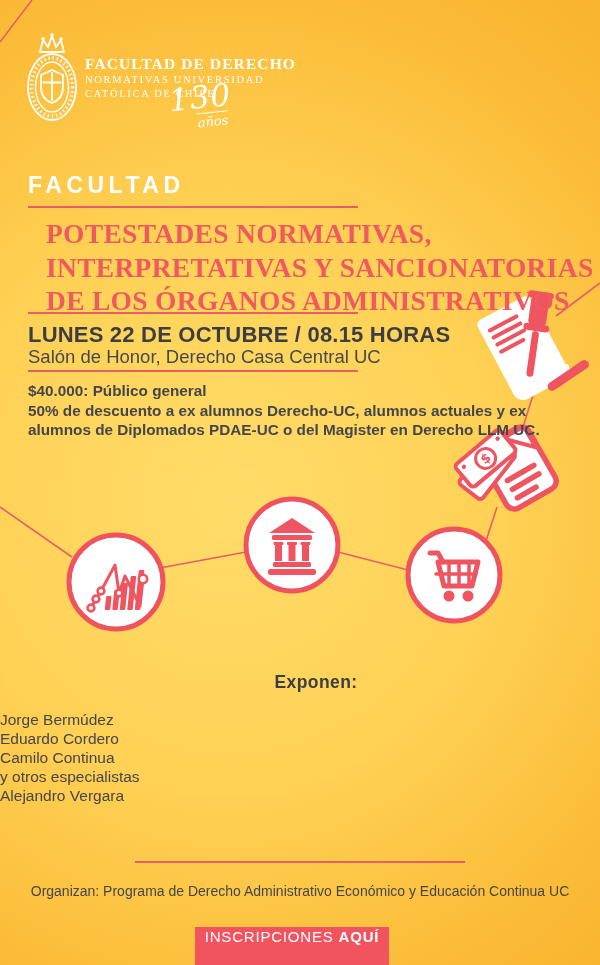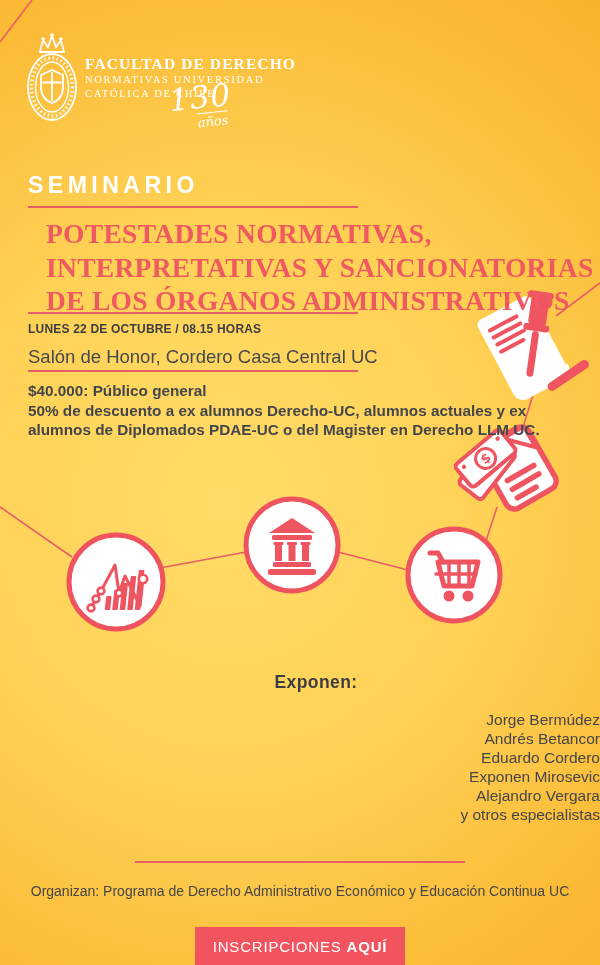--- a/index.html
+++ b/index.html
@@ -18,32 +18,32 @@
   .anniv{left:170px;top:82px;color:#fff;transform:rotate(-6deg);font-family:"DejaVu Serif",serif;font-style:italic;}
   .anniv-number{font-size:31px;line-height:30px;letter-spacing:1px;}
   .anniv-word{font-size:13px;margin:-4px 0 0 26px;border-top:1.5px solid #fff;padding-top:1px;display:inline-block;}
   
   .kicker{left:28px;top:172px;color:#fff;font-weight:bold;font-size:23px;letter-spacing:4.5px;}
   .rule{height:2px;background:#e95e66;width:330px;}
   .rule1{left:28px;top:206px;}
   .title{left:28px;top:217px;color:#ef5a60;font-family:"Liberation Serif",serif;font-weight:bold;font-size:27.5px;line-height:33.5px;letter-spacing:0.3px;margin-left:18px;}
   .title div{white-space:nowrap;}
   .rule2{left:28px;top:312px;}
-  .datetime{left:28px;top:322px;color:#3d3e44;font-weight:bold;font-size:12px;letter-spacing:0.2px;}
+  .datetime{left:28px;top:322px;color:#3d3e44;font-weight:bold;font-size:22px;letter-spacing:0.2px;}
   .venue{left:28px;top:346px;color:#47484e;font-size:18.5px;}
   .rule3{left:28px;top:370px;}
   .pricing{left:28px;top:381px;color:#45464b;font-size:15.3px;line-height:19.5px;font-weight:bold;}
   
   .exponen{left:0;right:0;top:672px;text-align:center;color:#3d3e44;font-weight:bold;font-size:17.5px;letter-spacing:0.4px;padding-left:32px;}
-  .names{left:0;right:0;top:710px;text-align:right;color:#45464b;font-size:15.5px;line-height:19px;}
+  .names{left:0;right:0;top:710px;text-align:left;color:#45464b;font-size:15.5px;line-height:19px;}
   
   .rule4{left:135px;top:861px;}
   .organizers{left:0;right:0;top:883px;text-align:center;color:#45464b;font-size:14px;}
-  .cta{left:195px;top:927px;width:210px;height:38px;background:#f2545f;color:#fff;
-       display:flex;align-items:center;justify-content:center;font-size:15px;letter-spacing:0.8px;
+  .cta{left:195px;top:927px;width:194px;height:38px;background:#f2545f;color:#fff;
+       display:flex;justify-content:center;font-size:15px;letter-spacing:0.8px;
        border:none;cursor:pointer;font-family:"Liberation Sans",sans-serif;}
   .cta .bold{font-weight:bold;margin-left:5px;}
   .deco{left:0;top:0;pointer-events:none;}
 </style>
 </head>
 <body>
 
 <div class="poster">
 
   <svg class="abs deco" width="600" height="965" viewBox="0 0 600 965">
@@ -163,48 +163,47 @@
     <div class="logo-faculty">FACULTAD DE DERECHO</div>
     <div class="logo-univ">NORMATIVAS UNIVERSIDAD</div>
     <div class="logo-univ">CATÓLICA DE CHILE</div>
   </div>
 
   <div class="abs anniv">
     <div class="anniv-number">130</div>
     <div class="anniv-word">años</div>
   </div>
 
-  <div class="abs kicker">SEMINARIO</div>
+  <div class="abs kicker">FACULTAD</div>
   <div class="abs rule rule1"></div>
 
   <div class="abs title">
     <div>POTESTADES NORMATIVAS,</div>
     <div>INTERPRETATIVAS Y SANCIONATORIAS</div>
     <div>DE LOS ÓRGANOS ADMINISTRATIVOS</div>
   </div>
 
   <div class="abs rule rule2"></div>
   <div class="abs datetime">LUNES 22 DE OCTUBRE / 08.15 HORAS</div>
-  <div class="abs venue">Salón de Honor, Cordero Casa Central UC</div>
+  <div class="abs venue">Salón de Honor, Derecho Casa Central UC</div>
   <div class="abs rule rule3"></div>
 
   <div class="abs pricing">
     <div>$40.000: Público general</div>
     <div>50% de descuento a ex alumnos Derecho-UC, alumnos actuales y ex</div>
     <div>alumnos de Diplomados PDAE-UC o del Magister en Derecho LLM UC.</div>
   </div>
 
   <div class="abs exponen">Exponen:</div>
   <div class="abs names">
     <div>Jorge Bermúdez</div>
-    <div>Andrés Betancor</div>
     <div>Eduardo Cordero</div>
-    <div>Exponen Mirosevic</div>
+    <div>Camilo Continua</div>
+    <div>y otros especialistas</div>
     <div>Alejandro Vergara</div>
-    <div>y otros especialistas</div>
   </div>
 
   <div class="abs rule rule4"></div>
   <div class="abs organizers">Organizan: Programa de Derecho Administrativo Económico y Educación Continua UC</div>
 
   <button class="abs cta">
     <span>INSCRIPCIONES</span>
     <span class="bold">AQUÍ</span>
   </button>
 

